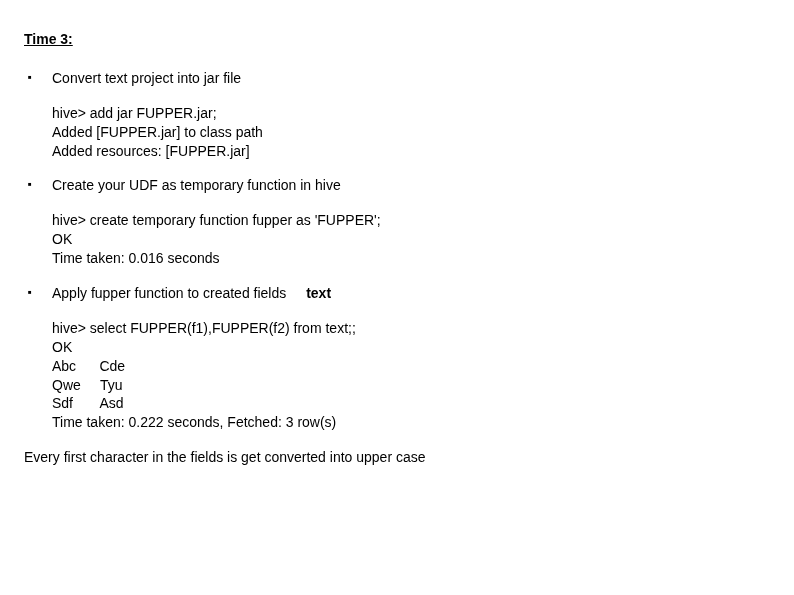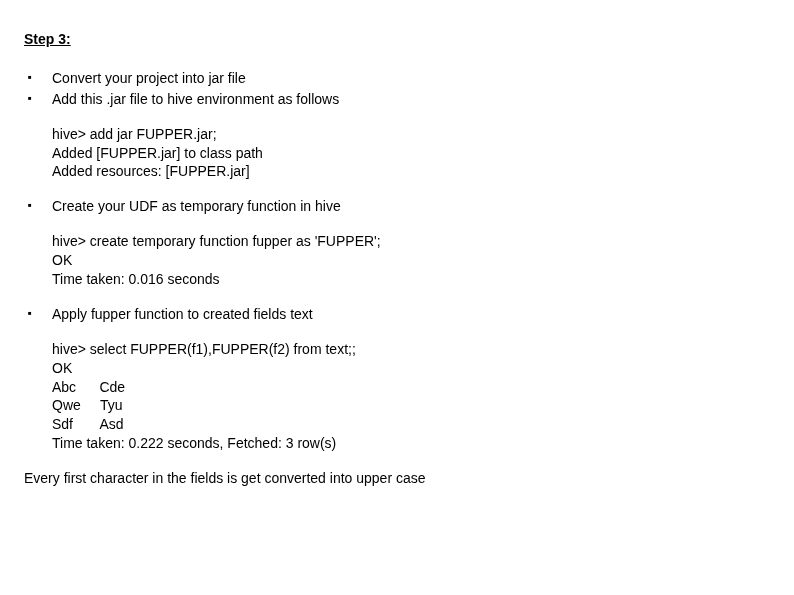--- a/index.html
+++ b/index.html
@@ -42,35 +42,35 @@
       line-height: 1;
     }
     .code-block {
       padding-left: 28px;
       margin-top: 16px;
       margin-bottom: 16px;
       white-space: pre;
       font-family: Liberation Sans, sans-serif;
     }
     .bold-inline {
-      font-weight: normal;
+      font-weight: bold;
+      margin-left: 16px;
     }
     .closing {
       margin-top: 12px;
       padding-left: 0;
     }
   </style>
 </head>
 <body>
 
-<div class="step-heading">Step 3:</div>
+<div class="step-heading">Time 3:</div>
 
 <ul>
-  <li>Convert your project into jar file</li>
-  <li>Add this  .jar file to hive environment as follows</li>
+  <li>Convert text project into jar file</li>
 </ul>
 
 <div class="code-block">hive&gt; add jar FUPPER.jar;
 Added [FUPPER.jar] to class path
 Added resources: [FUPPER.jar]</div>
 
 <ul>
   <li>Create your UDF as temporary function in hive</li>
 </ul>
 

